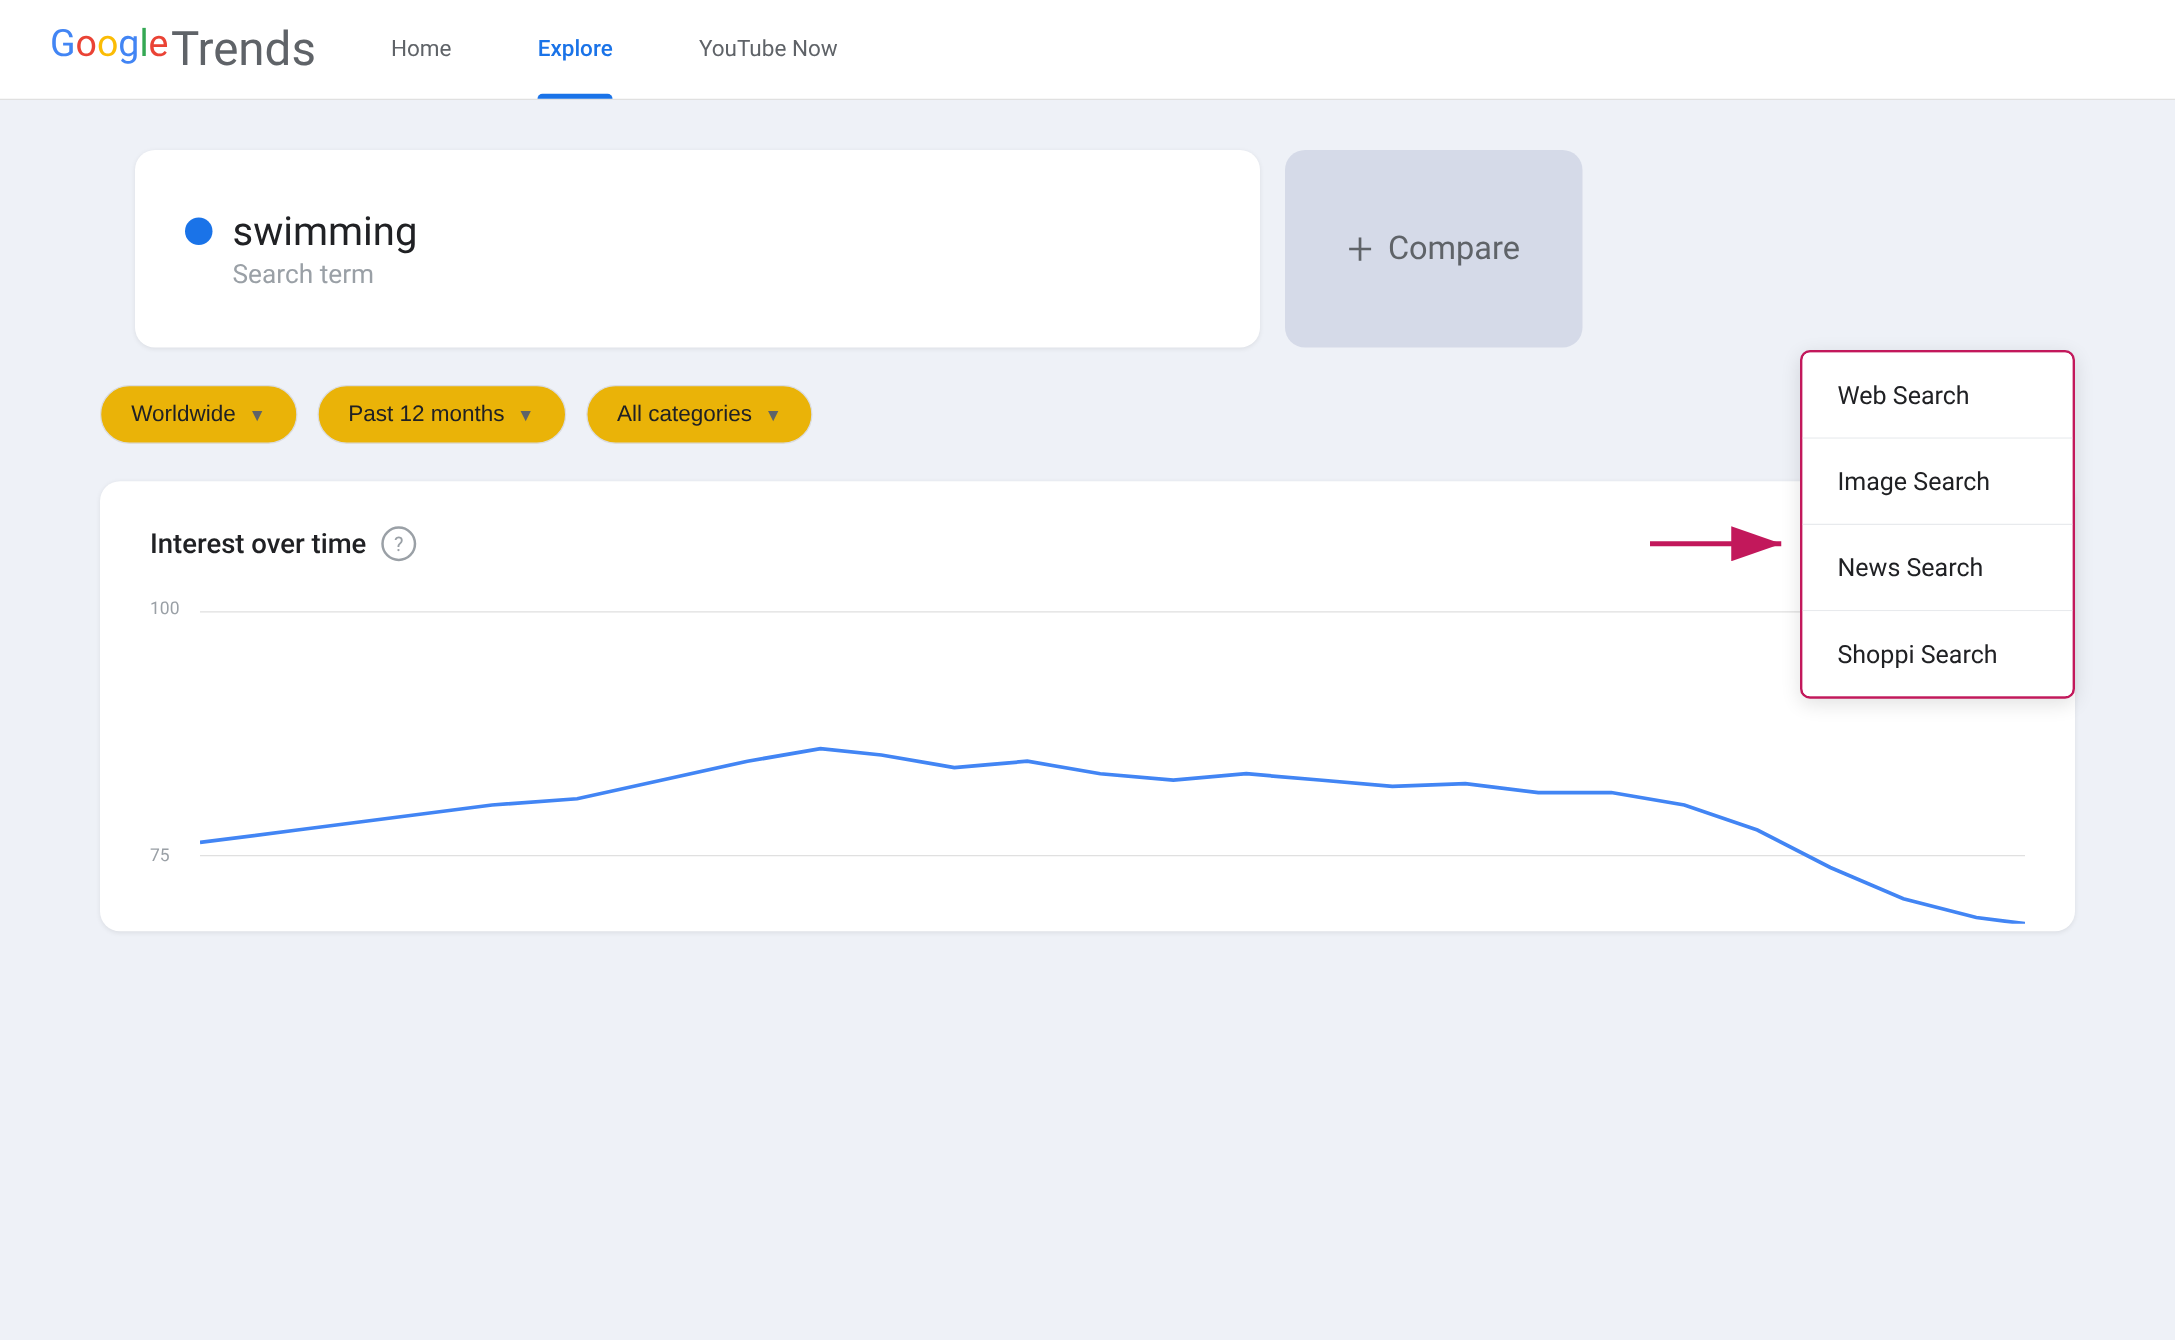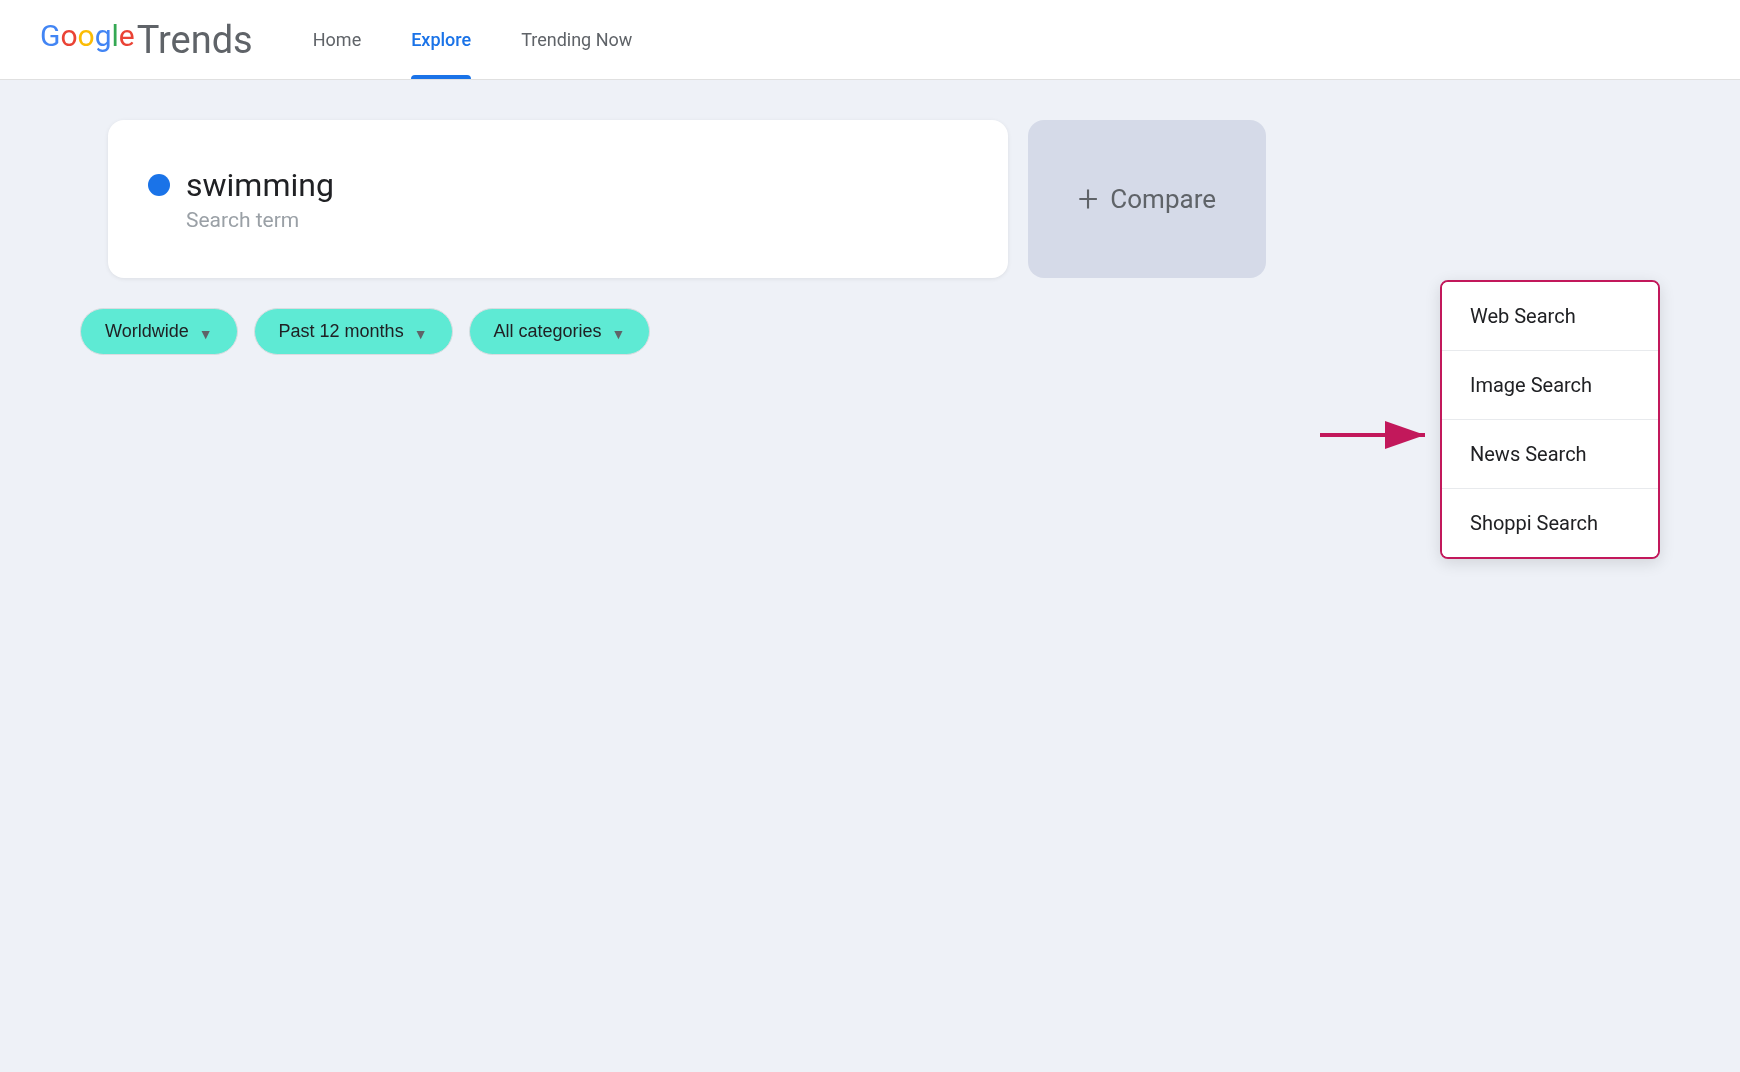--- a/index.html
+++ b/index.html
@@ -38,21 +38,21 @@
     .logo-trends {
       font-size: 38px;
       color: #5f6368;
       font-weight: 400;
       margin-left: 2px;
     }
 
     .nav {
       display: flex;
       align-items: center;
-      gap: 50px;
+      gap: 69px;
       height: 100%;
     }
     .nav-item {
       font-size: 18px;
       color: #5f6368;
       cursor: pointer;
       height: 100%;
       display: flex;
       align-items: center;
       position: relative;
@@ -141,29 +141,29 @@
     }
 
     
     .filters-row {
       display: flex;
       gap: 16px;
       margin-bottom: 30px;
       align-items: center;
     }
     .filter-btn {
-      background: #5eead4;
+      background: #eab308;
       border: 1px solid #dadce0;
       border-radius: 24px;
       padding: 12px 24px;
       font-size: 18px;
       color: #202124;
       cursor: pointer;
       display: flex;
-      align-items: flex-end;
+      align-items: center;
       gap: 10px;
     }
     .filter-arrow {
       font-size: 14px;
       color: #5f6368;
     }
 
     
     .search-type-dropdown {
       background: #fff;
@@ -268,21 +268,21 @@
 <header class="header">
   <div class="logo">
     <span class="logo-google">
       <span class="logo-g">G</span><span class="logo-o1">o</span><span class="logo-o2">o</span><span class="logo-gl">g</span><span class="logo-e">l</span><span class="logo-o1">e</span>
     </span>
     <span class="logo-trends">Trends</span>
   </div>
   <nav class="nav">
     <a class="nav-item">Home</a>
     <a class="nav-item active">Explore</a>
-    <a class="nav-item">Trending Now</a>
+    <a class="nav-item">YouTube Now</a>
   </nav>
 </header>
 
 <main class="main">
 
   <div class="search-row">
     <div class="search-card">
       <div class="search-term-row">
         <div class="search-dot"></div>
         <span class="search-term-text">swimming</span>
@@ -321,14 +321,31 @@
     <svg width="120" height="30" viewBox="0 0 120 30">
       <defs>
         <marker id="arrowhead" markerWidth="10" markerHeight="7" refX="10" refY="3.5" orient="auto">
           <polygon points="0 0, 10 3.5, 0 7" fill="#c2185b"></polygon>
         </marker>
       </defs>
       <line x1="0" y1="15" x2="105" y2="15" stroke="#c2185b" stroke-width="4" marker-end="url(#arrowhead)"></line>
     </svg>
   </div>
 
+  <div class="chart-card">
+    <div class="chart-header">
+      <span class="chart-title">Interest over time</span>
+      <div class="help-circle">?</div>
+    </div>
+    <div class="chart-area">
+      <span class="chart-y-label chart-y-100">100</span>
+      <div class="chart-grid-line chart-line-100"></div>
+
+      <span class="chart-y-label chart-y-75">75</span>
+      <div class="chart-grid-line chart-line-75"></div>
+
+      <svg class="trend-line" viewBox="0 0 1500 260" preserveAspectRatio="none">
+        <polyline points="0,195 80,185 160,175 240,165 310,160 380,145 450,130 510,120 560,125 620,135 680,130 740,140 800,145 860,140 920,145 980,150 1040,148 1100,155 1160,155 1220,165 1280,185 1340,215 1400,240 1460,255 1500,260" fill="none" stroke="#4285F4" stroke-width="3"></polyline>
+      </svg>
+    </div>
+  </div>
 
 </main>
 
 </body></html>

